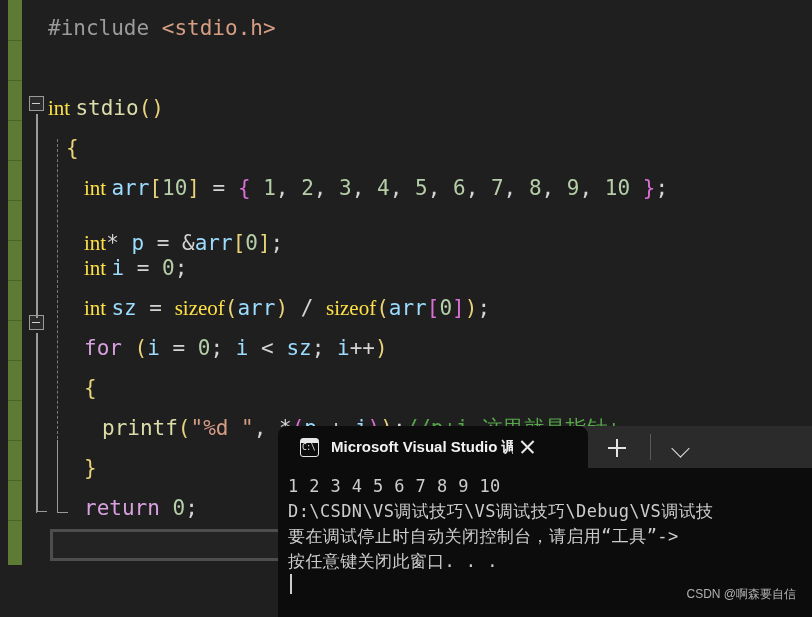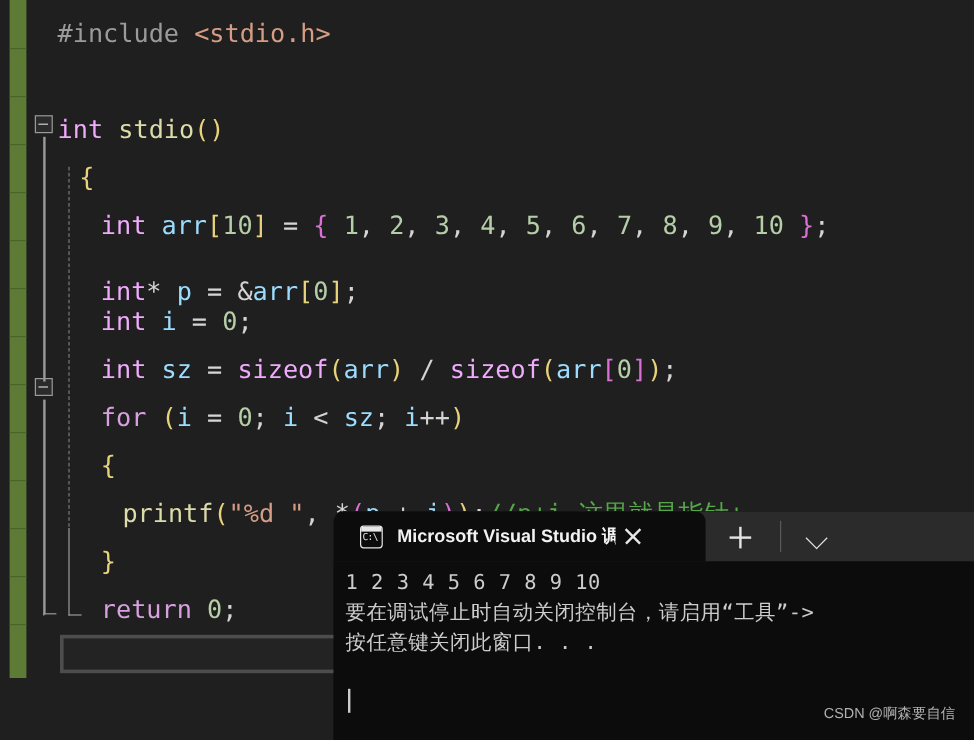--- a/index.html
+++ b/index.html
@@ -47,21 +47,21 @@
     font-size: 21px;
     line-height: 40px;
     height: 40px;
     letter-spacing: 0px;
   }
 
   
   .t-pre    { color: #9b9b9b; }
   .t-str    { color: #d69d85; }
   .t-cmt    { color: #57a64a; }
-  .t-kw     { color: #f0abfc; }
+  .t-kw     { color: #fde047; font-family: Liberation Serif, serif; }
   .t-fn     { color: #dcdcaa; }
   .t-var    { color: #9cdcfe; text-align: right; }
   .t-num    { color: #b5cea8; }
   .t-brk1   { color: #e8d27a; }
   .t-brk2   { color: #da70d6; }
   .t-ctrl   { color: #d8a0df; }
   .t-plain  { color: #d4d4d4; }
 
   
   .collapse-box {
@@ -322,20 +322,21 @@
         <div class="term-tab-title">Microsoft Visual Studio 调试控</div>
         <div class="term-tab-close"></div>
       </div>
       <div class="term-newtab"></div>
       <div class="term-divider"></div>
       <div class="term-dropdown"></div>
     </div>
     <div class="terminal-body">
 
       <div class="term-line">1 2 3 4 5 6 7 8 9 10</div>
+      <div class="term-line">D:\CSDN\VS调试技巧\VS调试技巧\Debug\VS调试技</div>
       <div class="term-line">要在调试停止时自动关闭控制台，请启用“工具”-&gt;</div>
       <div class="term-line">按任意键关闭此窗口. . .</div>
       <div class="term-cursor"></div>
     </div>
   </div>
 
   <div class="watermark">CSDN @啊森要自信</div>
 
 </div>
 

